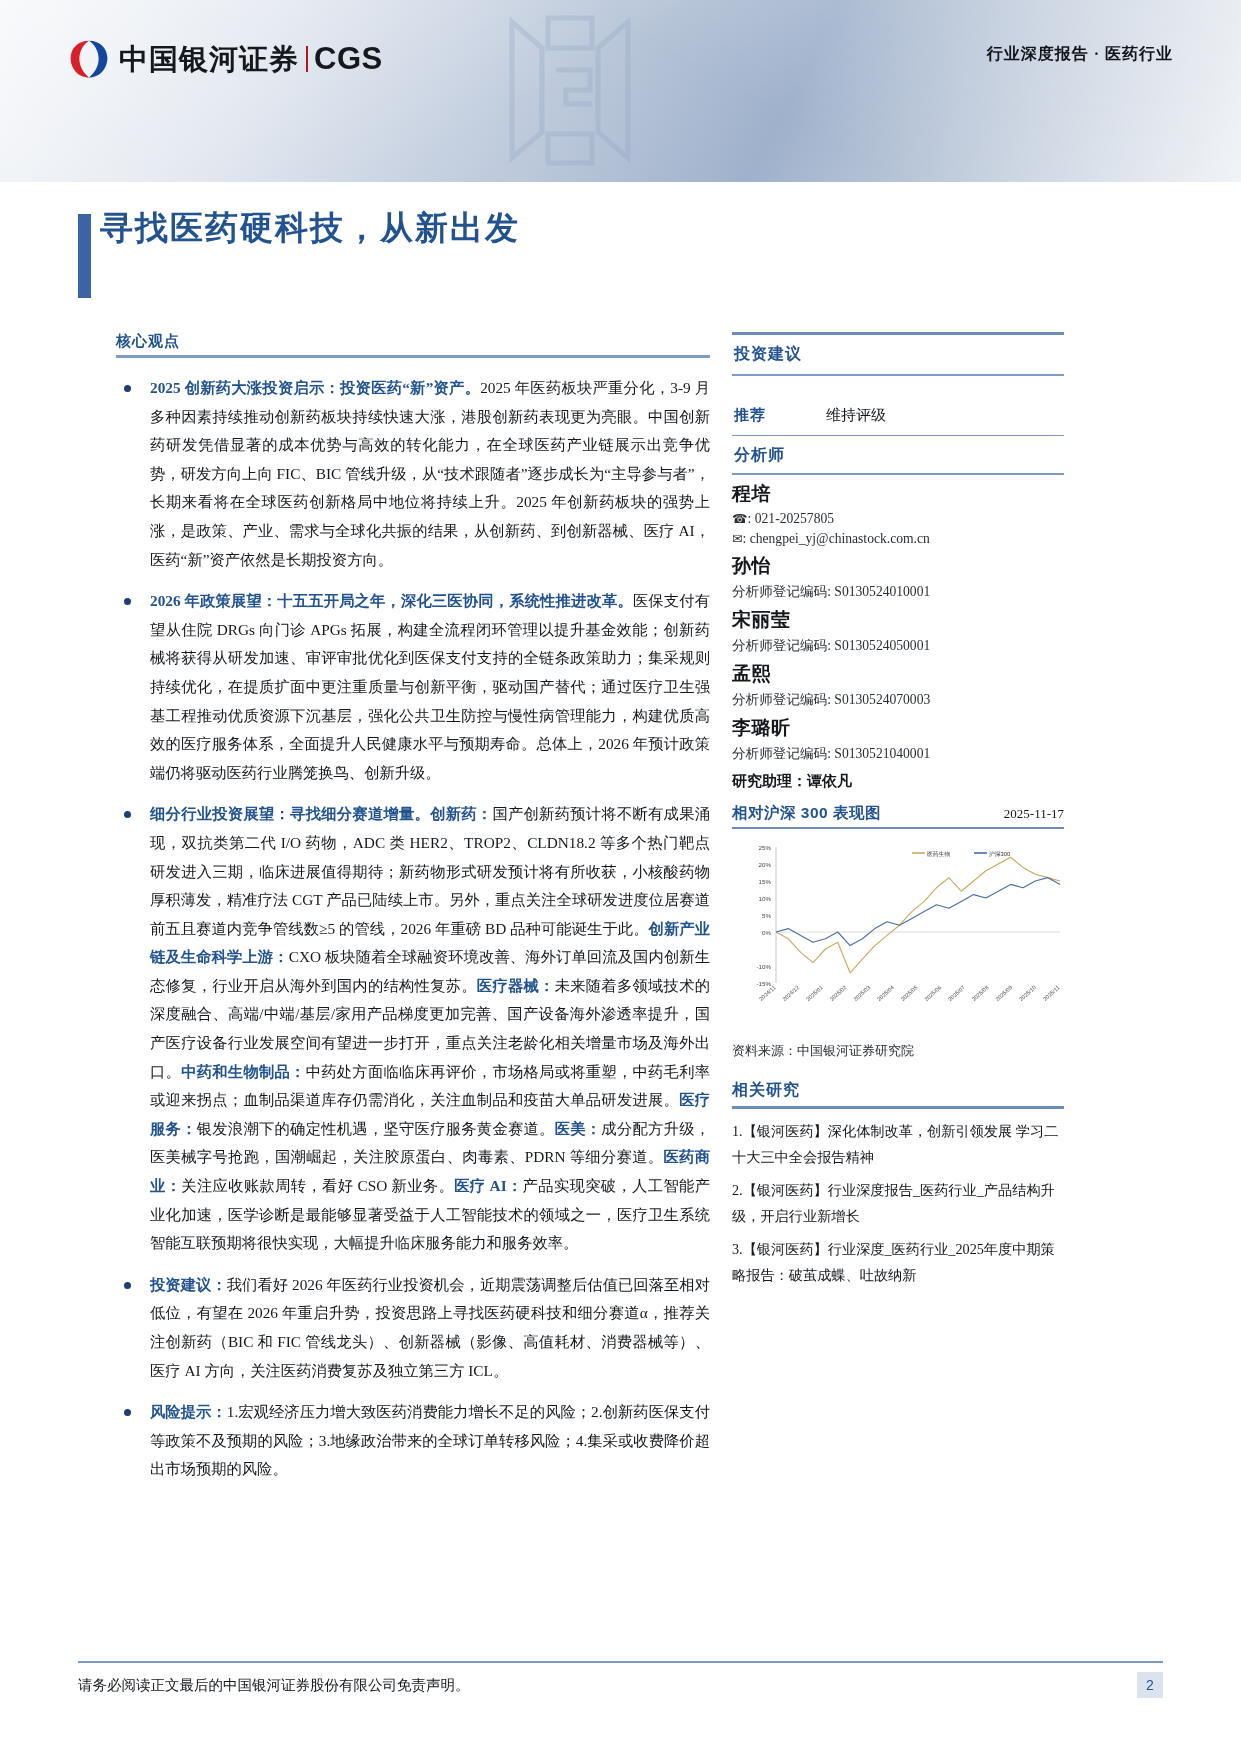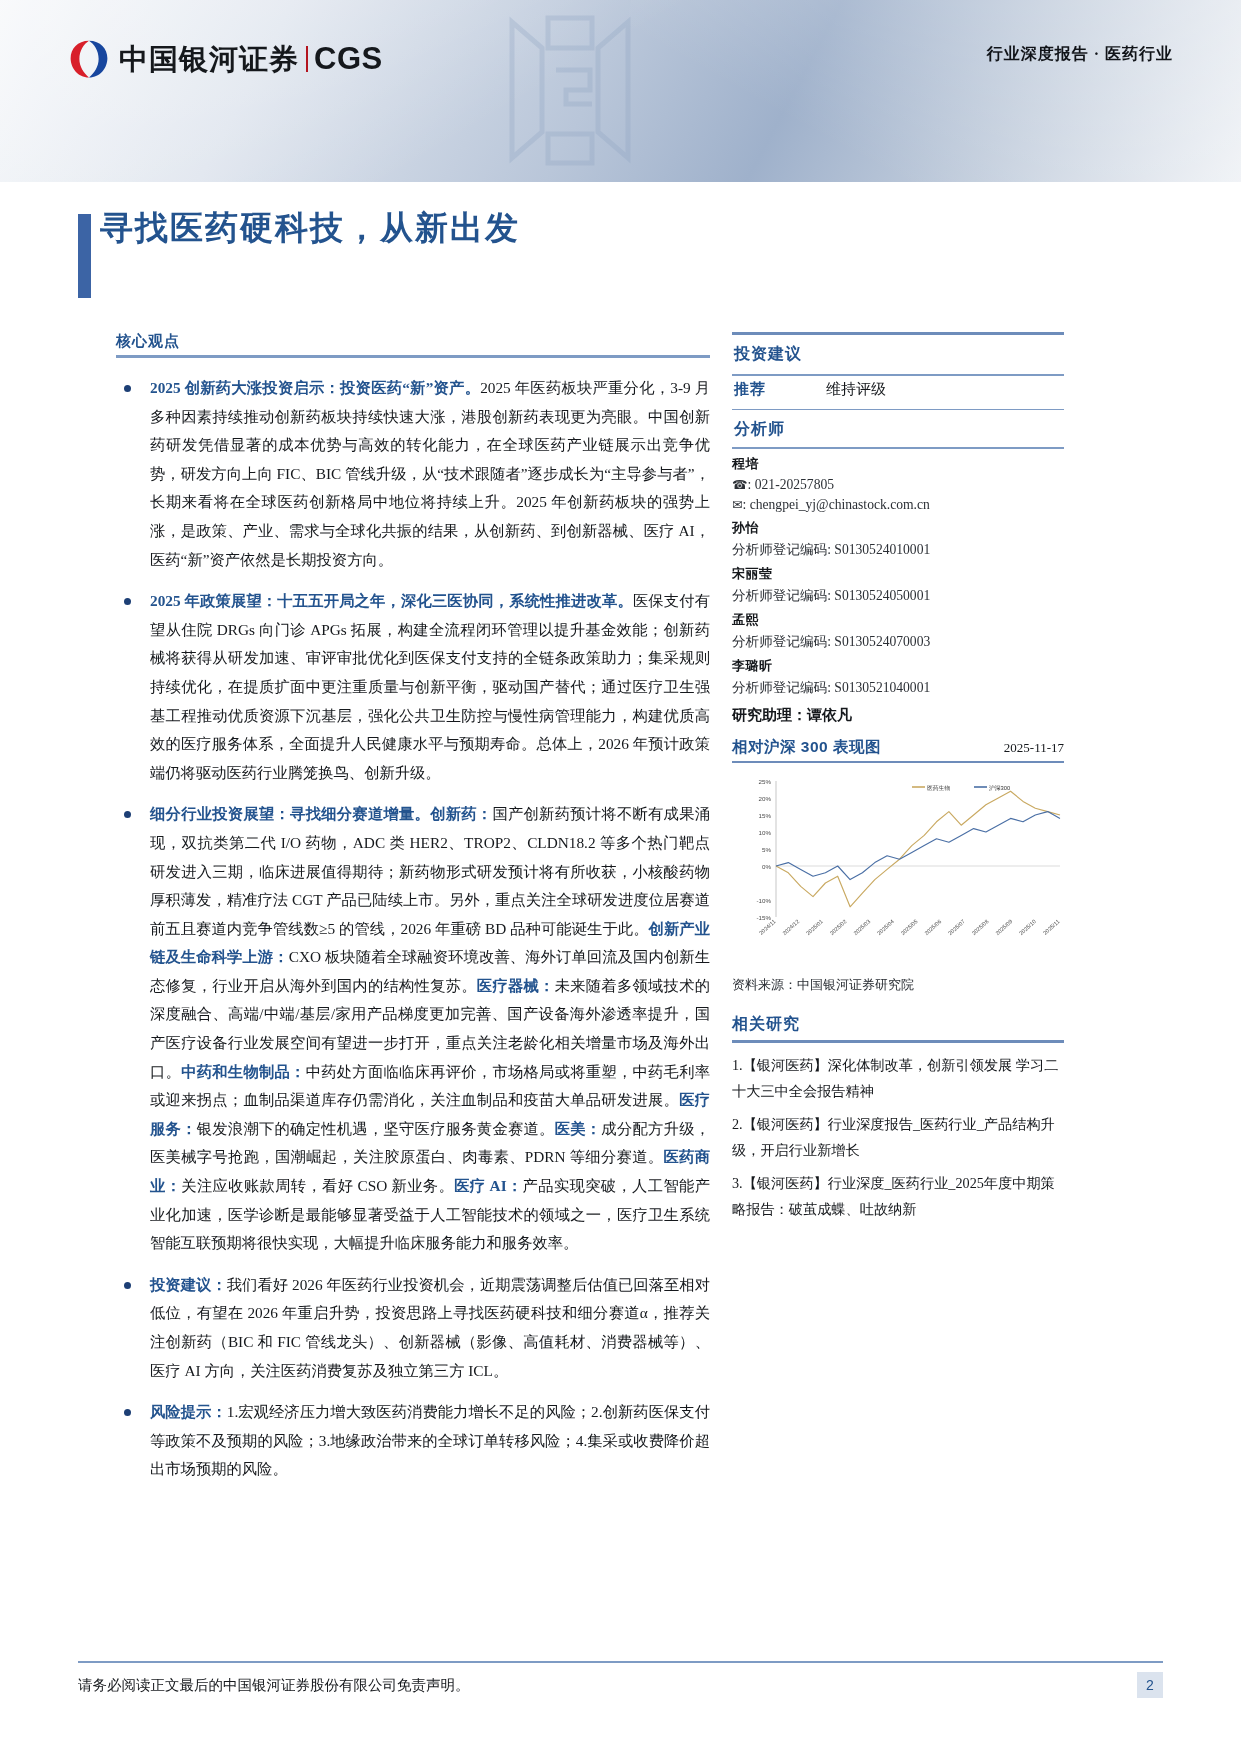--- a/index.html
+++ b/index.html
@@ -226,20 +226,21 @@
     font-weight: bold;
     font-size: 16px;
     color: #23538e;
     padding: 9px 0 9px 2px;
     letter-spacing: 1px;
   }
   .sb-rating {
     display: flex;
     align-items: flex-start;
     padding: 4px 0 10px 2px;
+    margin-top: 26px;
   }
   .sb-rating-label {
     font-family: "Liberation Sans", sans-serif;
     font-weight: bold;
     font-size: 15px;
     color: #23538e;
     width: 92px;
     letter-spacing: 1px;
   }
   .sb-rating-value {
@@ -251,21 +252,21 @@
     font-family: "Liberation Sans", sans-serif;
     font-weight: bold;
     font-size: 16px;
     color: #23538e;
     padding: 9px 0 7px 2px;
     letter-spacing: 1px;
   }
   .an-name {
     font-family: "Liberation Sans", sans-serif;
     font-weight: bold;
-    font-size: 13px;
+    font-size: 19px;
     color: #15181c;
     margin-top: 6px;
     letter-spacing: .5px;
   }
   .an-line {
     font-family: "Liberation Serif", serif;
     font-size: 13.6px;
     color: #2b2f35;
     margin-top: 4px;
     white-space: nowrap;
@@ -415,21 +416,21 @@
     <div class="core-head">核心观点</div>
     <div class="core-rule"></div>
 
     <ul class="bullets">
 
       <li>
         <p class="para"><span class="hl">2025 创新药大涨投资启示：投资医药“新”资产。</span><span>2025 年医药板块严重分化，3-9 月多种因素持续推动创新药板块持续快速大涨，港股创新药表现更为亮眼。中国创新药研发凭借显著的成本优势与高效的转化能力，在全球医药产业链展示出竞争优势，研发方向上向 FIC、BIC 管线升级，从“技术跟随者”逐步成长为“主导参与者”，长期来看将在全球医药创新格局中地位将持续上升。2025 年创新药板块的强势上涨，是政策、产业、需求与全球化共振的结果，从创新药、到创新器械、医疗 AI，医药“新”资产依然是长期投资方向。</span></p>
       </li>
 
       <li>
-        <p class="para"><span class="hl">2025 年政策展望：十五五开局之年，深化三医协同，系统性推进改革。</span><span>医保支付有望从住院 DRGs 向门诊 APGs 拓展，构建全流程闭环管理以提升基金效能；创新药械将获得从研发加速、审评审批优化到医保支付支持的全链条政策助力；集采规则持续优化，在提质扩面中更注重质量与创新平衡，驱动国产替代；通过医疗卫生强基工程推动优质资源下沉基层，强化公共卫生防控与慢性病管理能力，构建优质高效的医疗服务体系，全面提升人民健康水平与预期寿命。总体上，2026 年预计政策端仍将驱动医药行业腾笼换鸟、创新升级。</span></p>
+        <p class="para"><span class="hl">2026 年政策展望：十五五开局之年，深化三医协同，系统性推进改革。</span><span>医保支付有望从住院 DRGs 向门诊 APGs 拓展，构建全流程闭环管理以提升基金效能；创新药械将获得从研发加速、审评审批优化到医保支付支持的全链条政策助力；集采规则持续优化，在提质扩面中更注重质量与创新平衡，驱动国产替代；通过医疗卫生强基工程推动优质资源下沉基层，强化公共卫生防控与慢性病管理能力，构建优质高效的医疗服务体系，全面提升人民健康水平与预期寿命。总体上，2026 年预计政策端仍将驱动医药行业腾笼换鸟、创新升级。</span></p>
       </li>
 
       <li>
         <p class="para"><span class="hl">细分行业投资展望：寻找细分赛道增量。创新药：</span><span>国产创新药预计将不断有成果涌现，双抗类第二代 I/O 药物，ADC 类 HER2、TROP2、CLDN18.2 等多个热门靶点研发进入三期，临床进展值得期待；新药物形式研发预计将有所收获，小核酸药物厚积薄发，精准疗法 CGT 产品已陆续上市。另外，重点关注全球研发进度位居赛道前五且赛道内竞争管线数≥5 的管线，2026 年重磅 BD 品种可能诞生于此。</span><span class="hl-d">创新产业链及生命科学上游：</span><span>CXO 板块随着全球融资环境改善、海外订单回流及国内创新生态修复，行业开启从海外到国内的结构性复苏。</span><span class="hl-d">医疗器械：</span><span>未来随着多领域技术的深度融合、高端/中端/基层/家用产品梯度更加完善、国产设备海外渗透率提升，国产医疗设备行业发展空间有望进一步打开，重点关注老龄化相关增量市场及海外出口。</span><span class="hl-d">中药和生物制品：</span><span>中药处方面临临床再评价，市场格局或将重塑，中药毛利率或迎来拐点；血制品渠道库存仍需消化，关注血制品和疫苗大单品研发进展。</span><span class="hl-d">医疗服务：</span><span>银发浪潮下的确定性机遇，坚守医疗服务黄金赛道。</span><span class="hl-d">医美：</span><span>成分配方升级，医美械字号抢跑，国潮崛起，关注胶原蛋白、肉毒素、PDRN 等细分赛道。</span><span class="hl-d">医药商业：</span><span>关注应收账款周转，看好 CSO 新业务。</span><span class="hl-d">医疗 AI：</span><span>产品实现突破，人工智能产业化加速，医学诊断是最能够显著受益于人工智能技术的领域之一，医疗卫生系统智能互联预期将很快实现，大幅提升临床服务能力和服务效率。</span></p>
       </li>
 
       <li>
         <p class="para"><span class="hl">投资建议：</span><span>我们看好 2026 年医药行业投资机会，近期震荡调整后估值已回落至相对低位，有望在 2026 年重启升势，投资思路上寻找医药硬科技和细分赛道α，推荐关注创新药（BIC 和 FIC 管线龙头）、创新器械（影像、高值耗材、消费器械等）、医疗 AI 方向，关注医药消费复苏及独立第三方 ICL。</span></p>
       </li>
 

